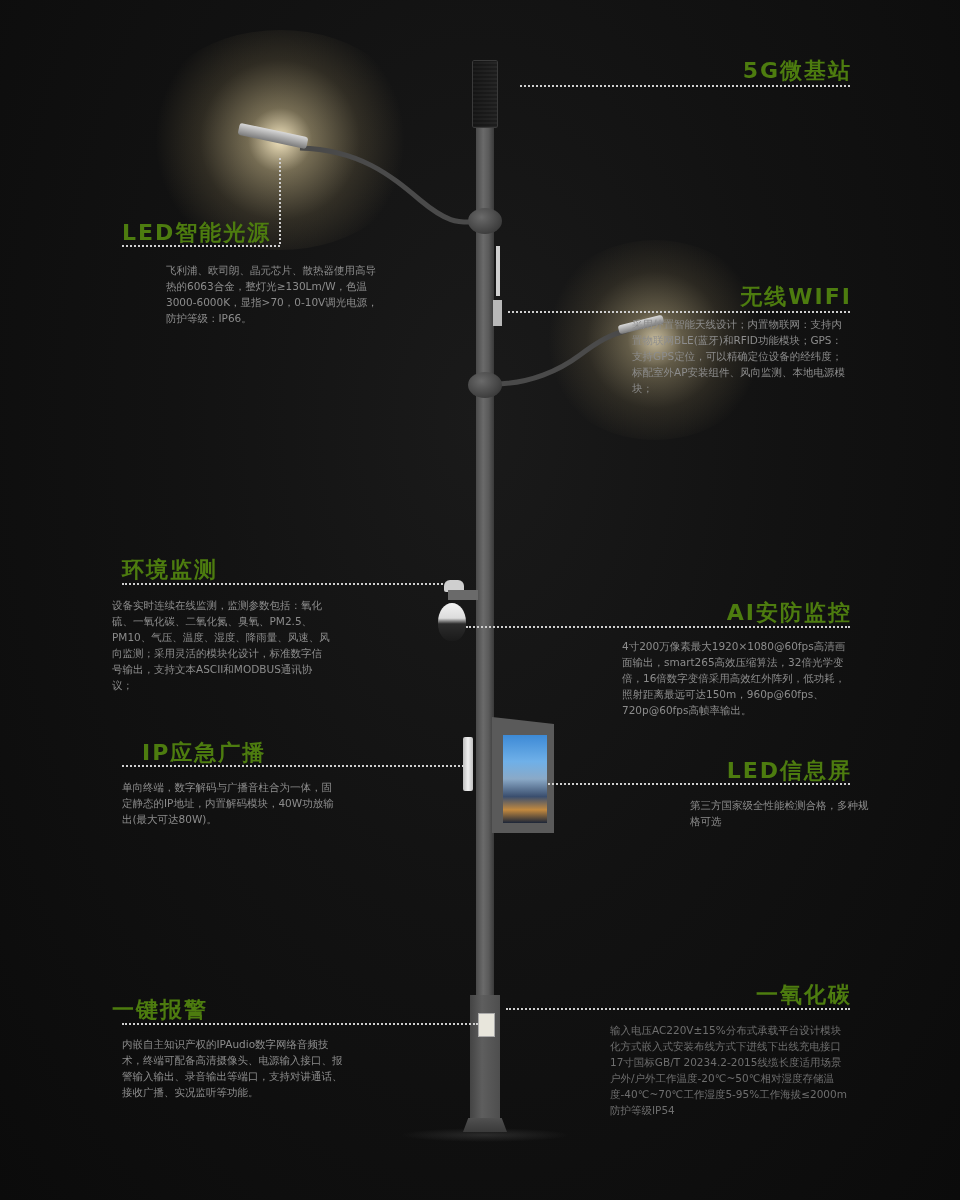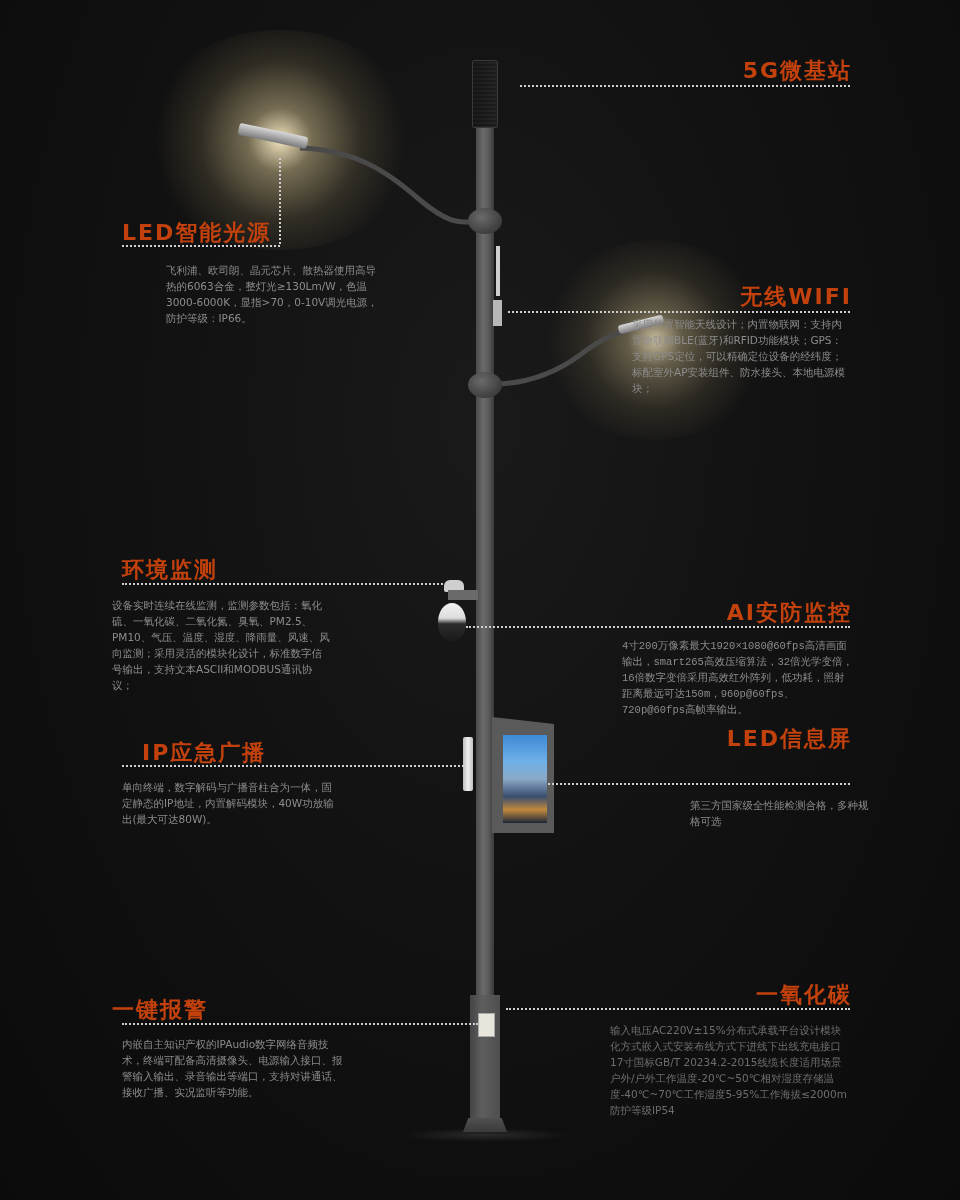--- a/index.html
+++ b/index.html
@@ -4,21 +4,21 @@
 <style>
   html, body { margin: 0; padding: 0; }
   body {
     width: 960px; height: 1200px; overflow: hidden; position: relative;
     background: radial-gradient(ellipse at 50% 35%, #1a1a1a 0%, #121212 45%, #0b0b0b 100%);
     font-family: "DejaVu Sans", "Liberation Sans", sans-serif;
     color: #e8e8e8;
   }
   .abs { position: absolute; }
   .title {
-    position: absolute; font-size: 22px; font-weight: bold; color: #c2410c;
+    position: absolute; font-size: 22px; font-weight: bold; color: #4d7c0f;
     letter-spacing: 2px; white-space: nowrap;
   }
   .title.right { text-align: right; }
   .desc {
     position: absolute; font-size: 10.5px; line-height: 16px; color: #8c8c8c;
   }
   .dots {
     position: absolute; height: 0; border-top: 2px dotted #cfcfcf;
   }
   .vdots {
@@ -141,35 +141,35 @@
 <div class="title right" style="right:108px; top:56px;">5G微基站</div>
 <div class="dots" style="left:520px; top:85px; width:330px;"></div>
 
 <div class="title" style="left:122px; top:218px;">LED智能光源</div>
 <div class="vdots" style="left:279px; top:158px; height:86px;"></div>
 <div class="dots" style="left:122px; top:245px; width:158px;"></div>
 <div class="desc" style="left:122px; top:262px; width:220px;margin-left:44px;">飞利浦、欧司朗、晶元芯片、散热器使用高导热的6063合金，整灯光≥130Lm/W，色温3000-6000K，显指&gt;70，0-10V调光电源，防护等级：IP66。</div>
 
 <div class="title right" style="right:108px; top:282px;">无线WIFI</div>
 <div class="dots" style="left:508px; top:311px; width:342px;"></div>
-<div class="desc" style="left:632px; top:316px; width:218px;">采用外置智能天线设计；内置物联网：支持内置物联网BLE(蓝牙)和RFID功能模块；GPS：支持GPS定位，可以精确定位设备的经纬度；标配室外AP安装组件、防水接头、本地电源模块；</div>
+<div class="desc" style="left:632px; top:316px; width:218px;">采用外置智能天线设计；内置物联网：支持内置物联网BLE(蓝牙)和RFID功能模块；GPS：支持GPS定位，可以精确定位设备的经纬度；标配室外AP安装组件、风向监测、本地电源模块；</div>
 
 <div class="title" style="left:122px; top:555px;">环境监测</div>
 <div class="dots" style="left:122px; top:583px; width:325px;"></div>
 <div class="desc" style="left:112px; top:597px; width:220px;">设备实时连续在线监测，监测参数包括：氧化硫、一氧化碳、二氧化氮、臭氧、PM2.5、PM10、气压、温度、湿度、降雨量、风速、风向监测；采用灵活的模块化设计，标准数字信号输出，支持文本ASCII和MODBUS通讯协议；</div>
 
 <div class="title right" style="right:108px; top:598px;text-align:center;">AI安防监控</div>
 <div class="dots" style="left:466px; top:626px; width:384px;"></div>
-<div class="desc" style="left:622px; top:638px; width:232px;font-family:Liberation Mono, monospace;">4寸200万像素最大1920×1080@60fps高清画面输出，smart265高效压缩算法，32倍光学变倍，16倍数字变倍采用高效红外阵列，低功耗，照射距离最远可达150m，960p@60fps、720p@60fps高帧率输出。</div>
+<div class="desc" style="left:622px; top:638px; width:232px;">4寸200万像素最大1920×1080@60fps高清画面输出，smart265高效压缩算法，32倍光学变倍，16倍数字变倍采用高效红外阵列，低功耗，照射距离最远可达150m，960p@60fps、720p@60fps高帧率输出。</div>
 
 <div class="title" style="left:122px; top:738px;margin-left:20px;">IP应急广播</div>
 <div class="dots" style="left:122px; top:765px; width:342px;"></div>
 <div class="desc" style="left:122px; top:779px; width:220px;">单向终端，数字解码与广播音柱合为一体，固定静态的IP地址，内置解码模块，40W功放输出(最大可达80W)。</div>
 
-<div class="title right" style="right:108px; top:724px;">LED信息屏</div>
+<div class="title right" style="right:108px; top:756px;">LED信息屏</div>
 <div class="dots" style="left:548px; top:783px; width:302px;"></div>
 <div class="desc" style="left:670px; top:797px; width:180px;margin-left:20px;">第三方国家级全性能检测合格，多种规格可选</div>
 
 <div class="title" style="left:112px; top:995px;">一键报警</div>
 <div class="dots" style="left:122px; top:1023px; width:356px;"></div>
 <div class="desc" style="left:122px; top:1036px; width:225px;">内嵌自主知识产权的IPAudio数字网络音频技术，终端可配备高清摄像头、电源输入接口、报警输入输出、录音输出等端口，支持对讲通话、接收广播、实况监听等功能。</div>
 
 <div class="title right" style="right:108px; top:980px;">一氧化碳</div>
 <div class="dots" style="left:506px; top:1008px; width:344px;"></div>
 <div class="desc" style="left:610px; top:1022px; width:240px; color:#6e6e6e;">输入电压AC220V±15%分布式承载平台设计模块化方式嵌入式安装布线方式下进线下出线充电接口17寸国标GB/T 20234.2-2015线缆长度适用场景户外/户外工作温度-20℃~50℃相对湿度存储温度-40℃~70℃工作湿度5-95%工作海拔≤2000m防护等级IP54</div>

